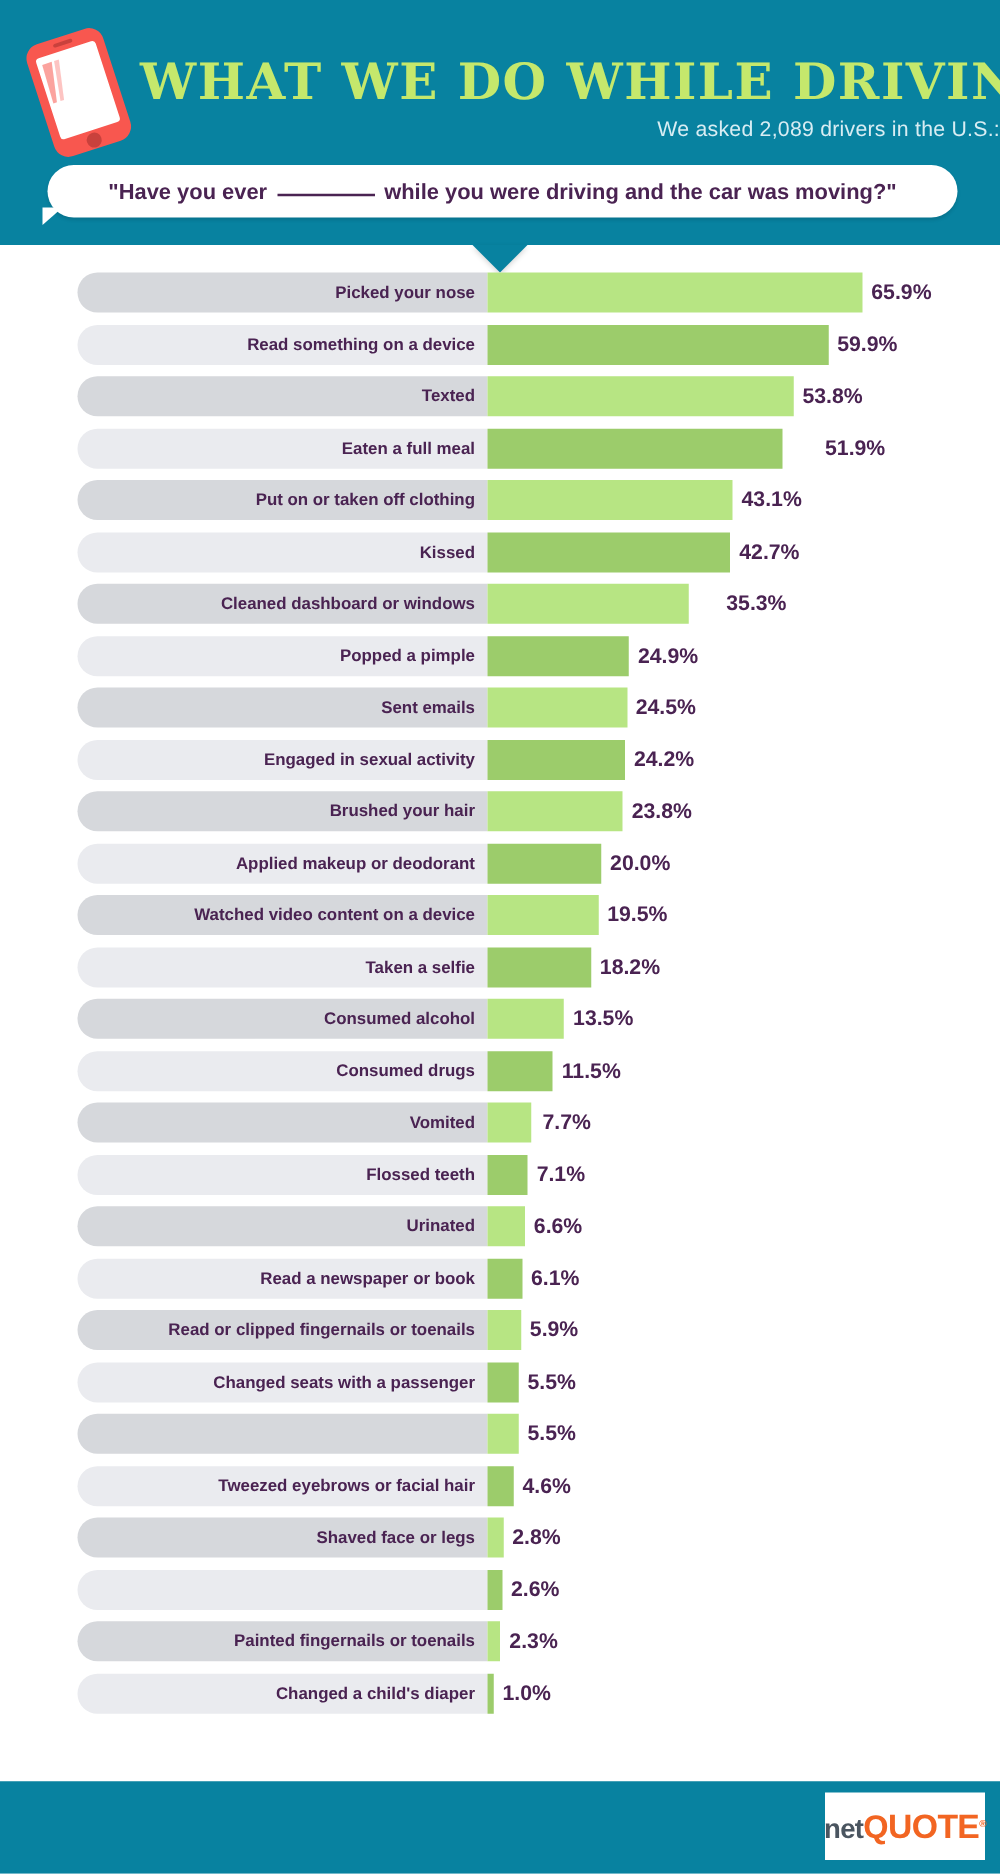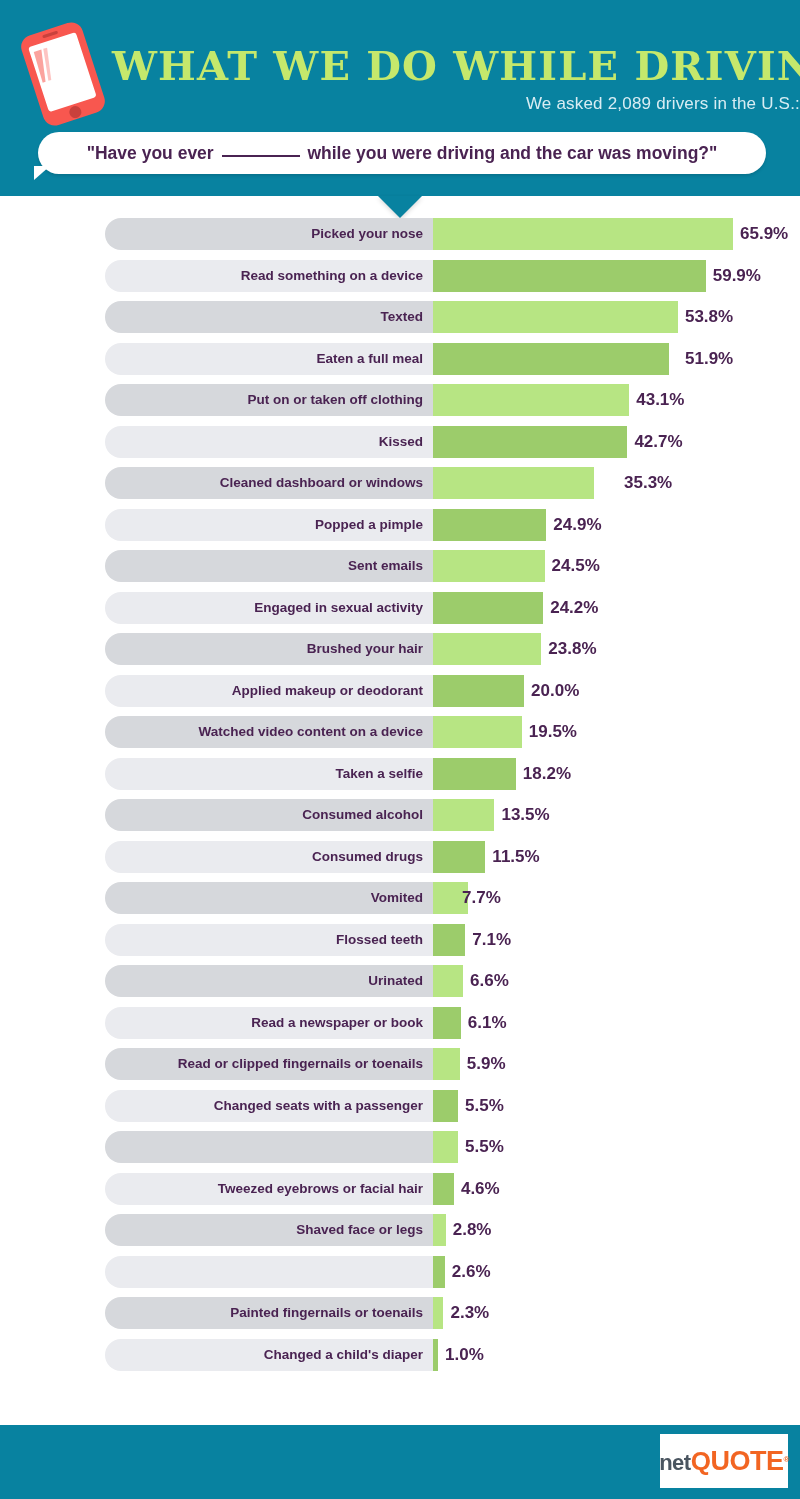--- a/index.html
+++ b/index.html
@@ -71,21 +71,21 @@
     position:absolute; left:378px; top:196px;
     width:0;height:0;
     border-left:22px solid transparent;
     border-right:22px solid transparent;
     border-top:22px solid #0882a0;
     filter:drop-shadow(0 2px 2px rgba(0,0,0,.15));
   }
 
   
   .chart {
-    position:absolute; left:0; top:218px; width:672px;padding-left:43px;
+    position:absolute; left:0; top:218px; width:672px;
   }
   .row {
     position:relative;
     height:32px;
     margin-bottom:9.5px;
   }
   .track {
     position:absolute; left:62px; top:0; height:32px; width:328px;
     border-radius:16px 0 0 16px;
   }
@@ -176,21 +176,21 @@
     <div class="row">
       <div class="track odd"></div>
       <div class="bar light" style="width: 244.951px;"></div>
       <div class="label">Texted</div>
       <div class="value" style="left: 641.951px;">53.8%</div>
     </div>
     <div class="row">
       <div class="track even"></div>
       <div class="bar dark" style="width: 236.301px;"></div>
       <div class="label">Eaten a full meal</div>
-      <div class="value" style="left: 642px;">51.9%</div>
+      <div class="value" style="left: 660px;">51.9%</div>
     </div>
     <div class="row">
       <div class="track odd"></div>
       <div class="bar light" style="width: 196.234px;"></div>
       <div class="label">Put on or taken off clothing</div>
       <div class="value" style="left: 593.234px;">43.1%</div>
     </div>
     <div class="row">
       <div class="track even"></div>
       <div class="bar dark" style="width: 194.413px;"></div>
@@ -254,21 +254,21 @@
     <div class="row">
       <div class="track even"></div>
       <div class="bar dark" style="width: 52.3595px;"></div>
       <div class="label">Consumed drugs</div>
       <div class="value" style="left: 449.36px;">11.5%</div>
     </div>
     <div class="row">
       <div class="track odd"></div>
       <div class="bar light" style="width: 35.0581px;"></div>
       <div class="label">Vomited</div>
-      <div class="value" style="left: 419px;">7.7%</div>
+      <div class="value" style="left: 434px;">7.7%</div>
     </div>
     <div class="row">
       <div class="track even"></div>
       <div class="bar dark" style="width: 32.3263px;"></div>
       <div class="label">Flossed teeth</div>
       <div class="value" style="left: 429.326px;">7.1%</div>
     </div>
     <div class="row">
       <div class="track odd"></div>
       <div class="bar light" style="width: 30.0498px;"></div>

